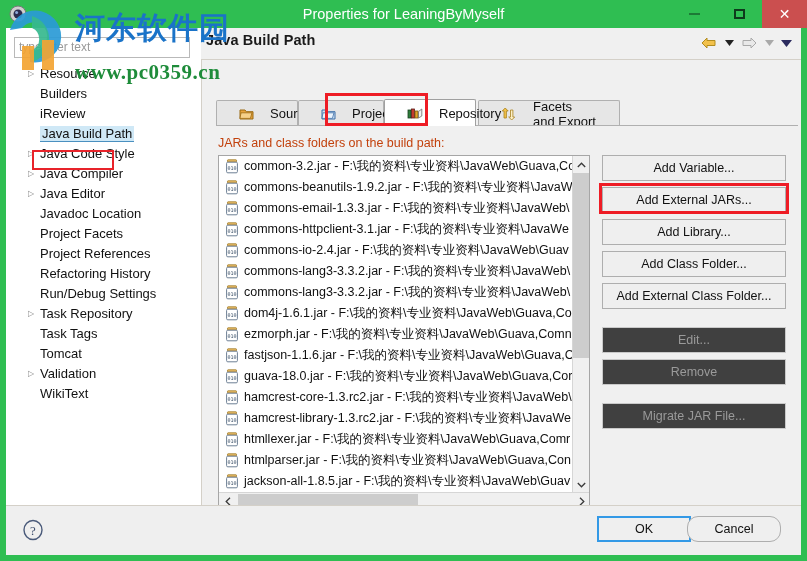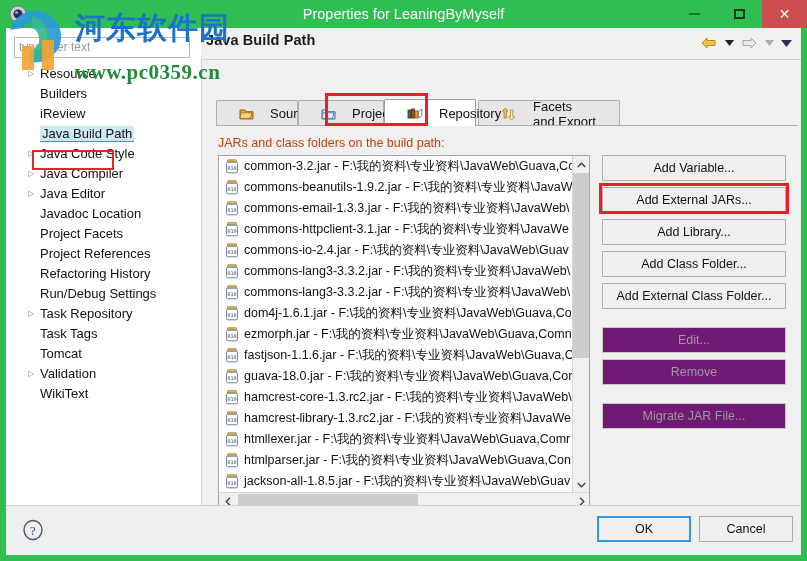--- a/index.html
+++ b/index.html
@@ -157,42 +157,42 @@
 
   
   .btncol{position:absolute;left:396px;top:91px;width:184px;}
   .sbtn{
     width:184px;height:26px;box-sizing:border-box;
     background:#efefef;border:1px solid #aeaeae;
     font-size:12.5px;color:#111;
     display:flex;align-items:center;justify-content:center;
     margin-bottom:6px;
   }
-  .sbtn.disabled{color:#9a9a9a;border-color:#c9c9c9;background:#701a75;}
+  .sbtn.disabled{color:#9a9a9a;border-color:#c9c9c9;background:#404040;}
   .gap{height:12px;}
   .redbox-btn{
     position:absolute;left:393px;top:119px;width:190px;height:31px;
     border:3px solid #ee1c25;box-sizing:border-box;pointer-events:none;z-index:9;
   }
 
   
   .footer{
     position:absolute;left:6px;top:505px;width:795px;height:50px;
     background:#efefef;
   }
   .footline{position:absolute;left:0;top:0;width:795px;height:1px;background:#d4d0c8;}
   .helpicon{position:absolute;left:16px;top:14px;width:22px;height:22px;}
   .fbtn{
     position:absolute;top:11px;height:26px;width:94px;box-sizing:border-box;
     background:#efefef;border:1px solid #aeaeae;
     font-size:12.5px;color:#111;
     display:flex;align-items:center;justify-content:center;
   }
   .fbtn.primary{border:2px solid #3399e6;right:110px;}
-  .fbtn.secondary{right:8px;}
+  .fbtn.secondary{right:20px;border-radius:11px;}
 
   
   .wm{position:absolute;left:0;top:0;width:300px;height:75px;pointer-events:none;}
   .wm-cn{
     position:absolute;left:75px;top:8px;
     font-family:"DejaVu Sans", sans-serif;
     font-size:30px;font-weight:bold;color:#1a73c8;letter-spacing:1px;
     white-space:nowrap;
   }
   .wm-url{

